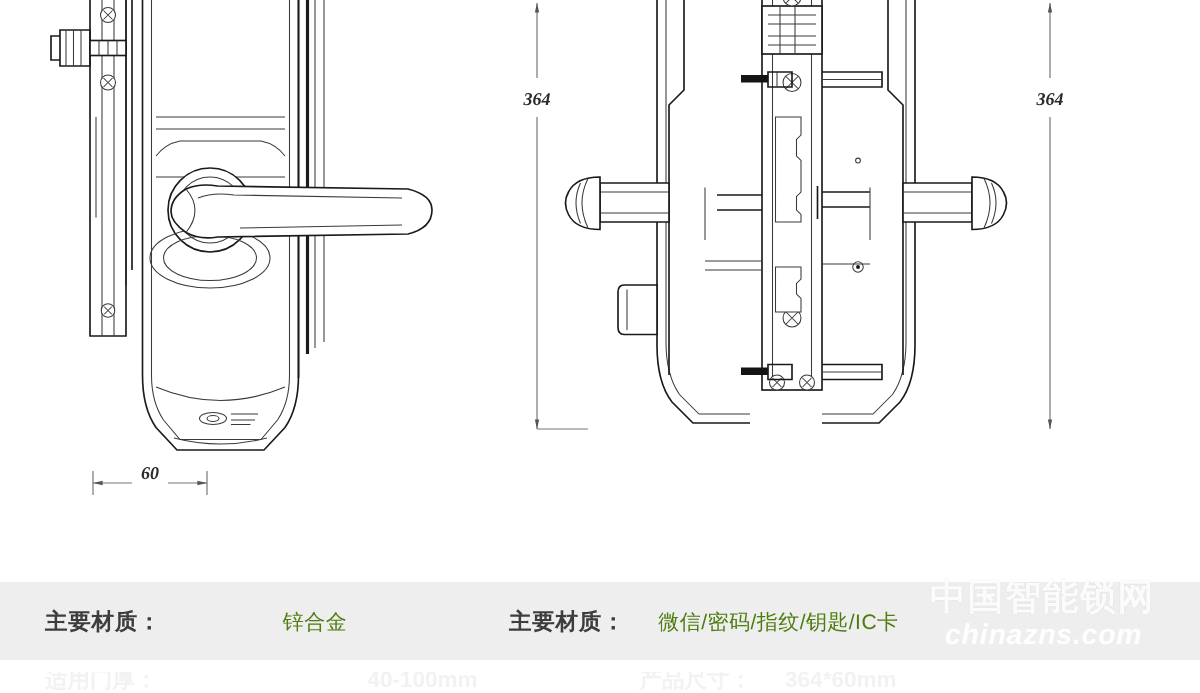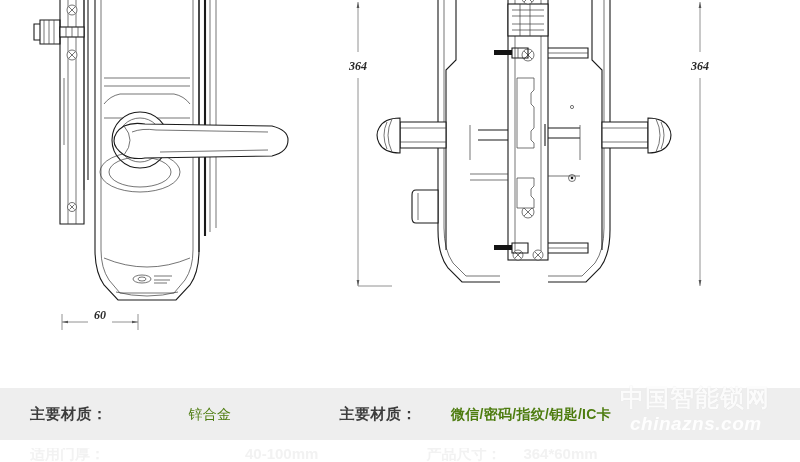--- a/index.html
+++ b/index.html
@@ -48,21 +48,21 @@
     letter-spacing: 0.5px;
   }
   .spec-value {
     font-size: 14px;
     color: #4d7c0f;
     letter-spacing: 0.3px;
   }
   #spec-item-material { margin-left: 30px; gap: 41px; }
   #spec-item-material .spec-value { margin-left: 40px; }
   #spec-item-unlock { margin-left: 108px; }
-  #spec-item-unlock .spec-value { margin-left: 34px; font-weight: bold; }
+  #spec-item-unlock .spec-value { margin-left: 22px; }
 
   
   #spec-strip-next {
     position: absolute;
     left: 0; top: 448px;
     width: 800px; height: 14px;
     background: #ffffff;
     overflow: hidden;
   }
   .ghost-row {

